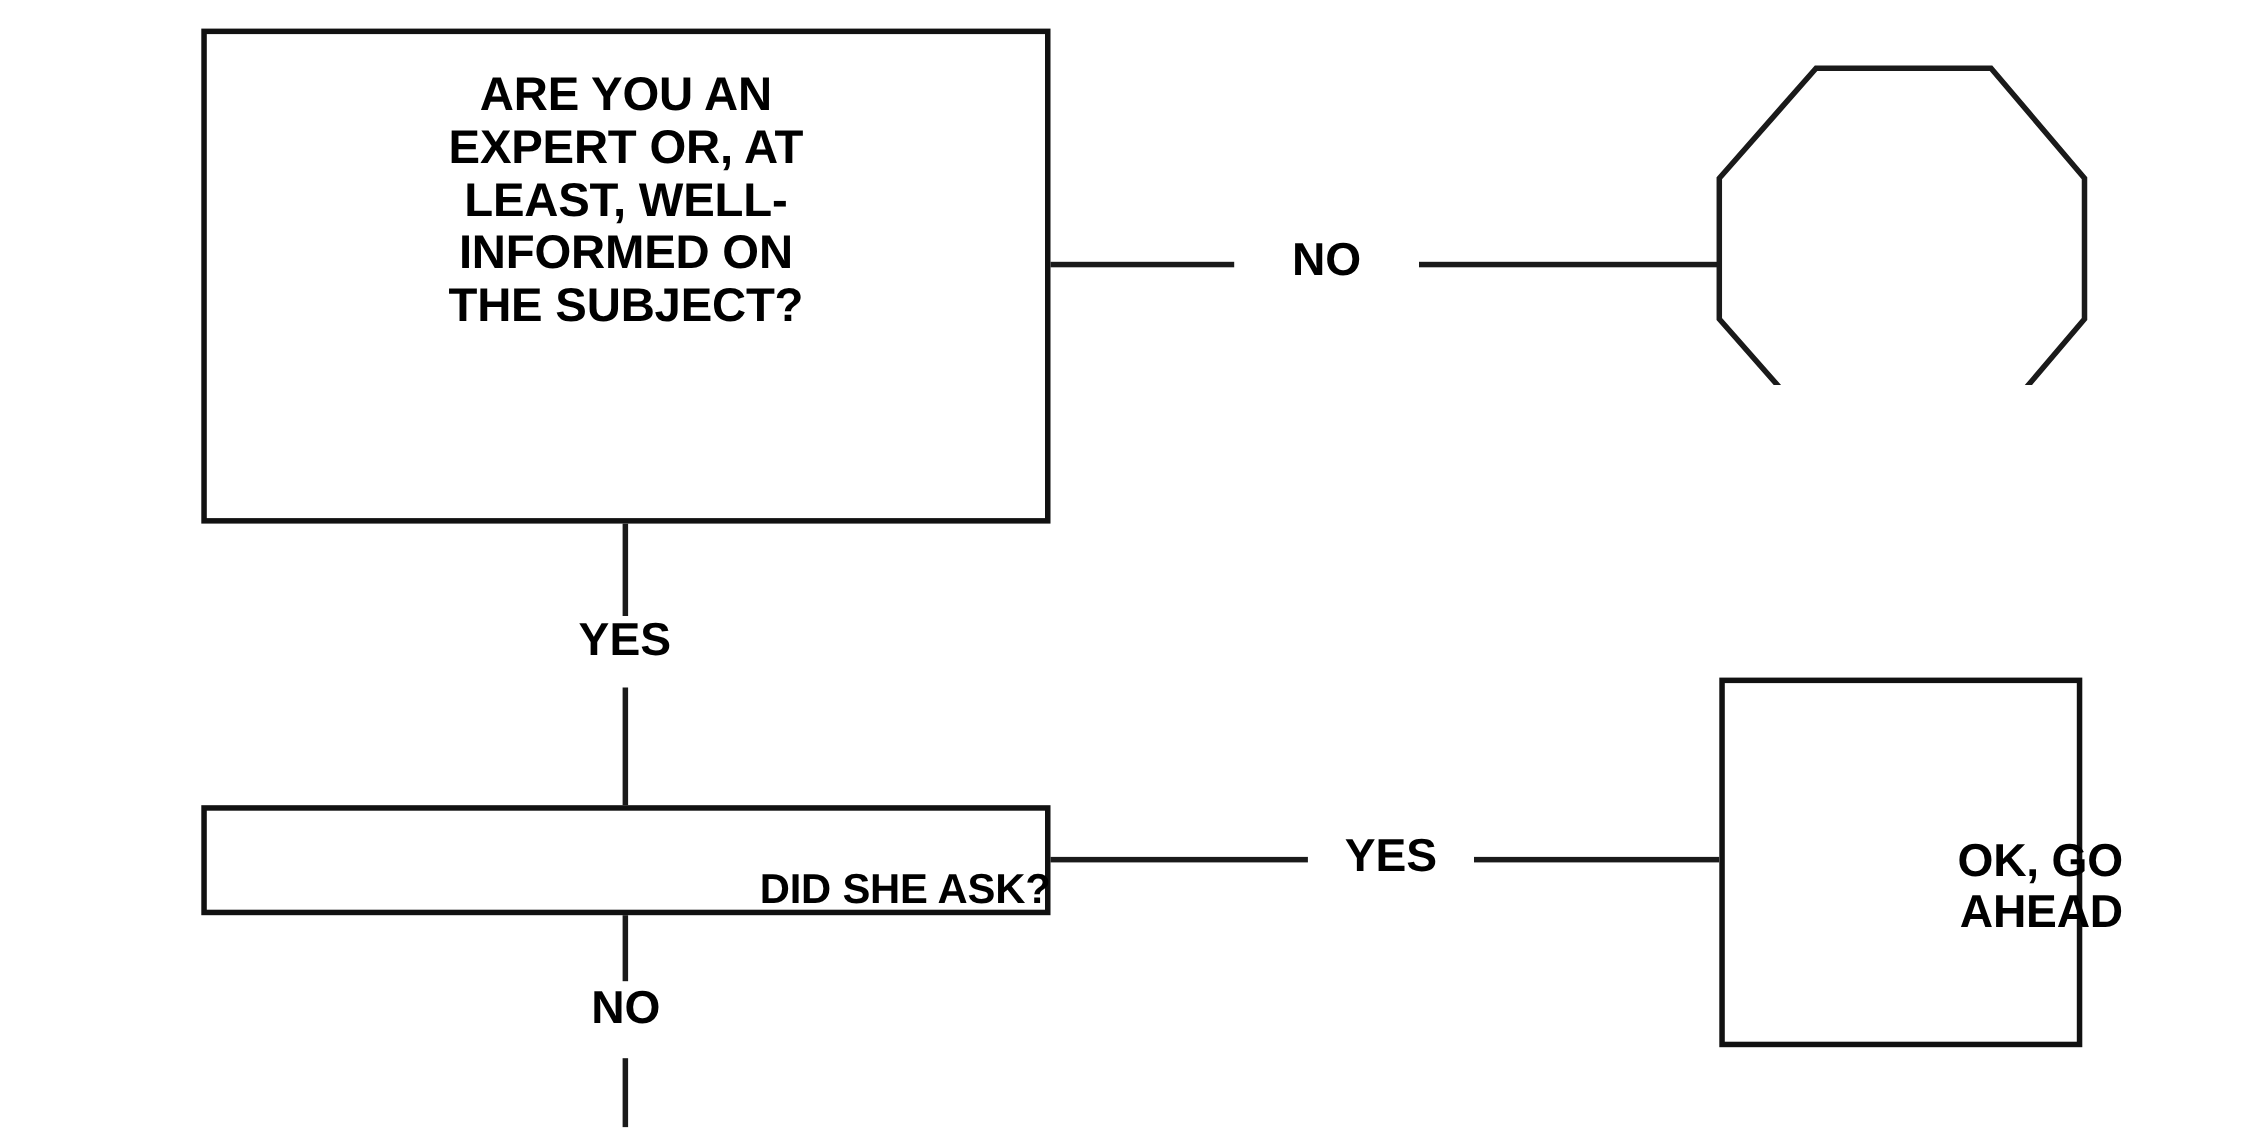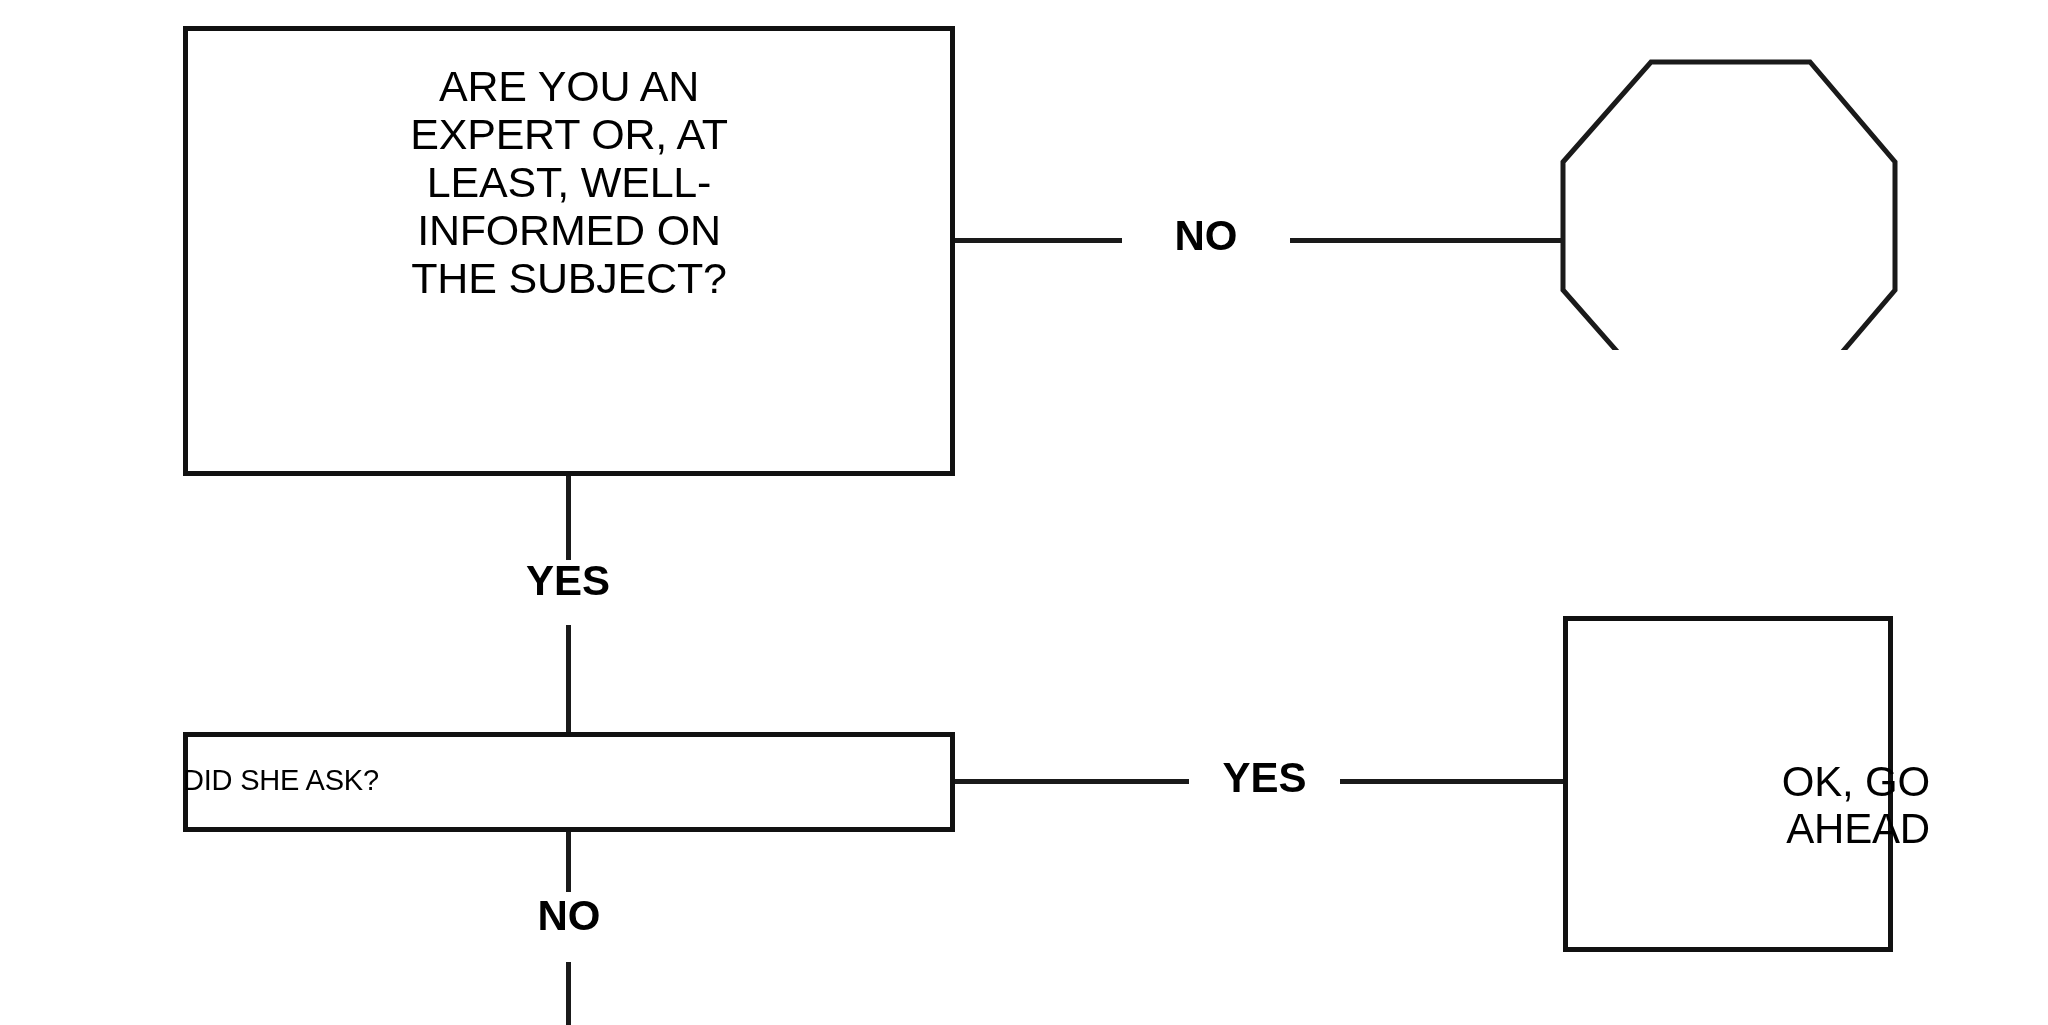--- a/index.html
+++ b/index.html
@@ -13,21 +13,21 @@
     height: 1025px;
     background: #ffffff;
     overflow: hidden;
     font-family: "Liberation Sans", sans-serif;
     -webkit-font-smoothing: antialiased;
   }
 
   
   .node-text {
     position: absolute;
-    font-weight: normal;
+    font-weight: bold;
     color: #000000;
     line-height: 1.12;
     letter-spacing: -0.2px;
     white-space: pre-line;
     user-select: none;
   }
 
   
   .rect-node {
     position: absolute;
@@ -54,24 +54,24 @@
 
   
   #box-question-asked {
     left: 183px;
     top: 732px;
     width: 772px;
     height: 100px;
   }
   #text-question-asked {
     left: 183px;
-    top: 757px;
-    width: 772px;
-    text-align: left;
-    font-size: 29px;
+    top: 786px;
+    width: 772px;
+    text-align: right;
+    font-size: 38px;
     line-height: 46px;
   }
 
   
   #box-outcome-goahead {
     left: 1563px;
     top: 616px;
     width: 330px;
     height: 336px;
   }

